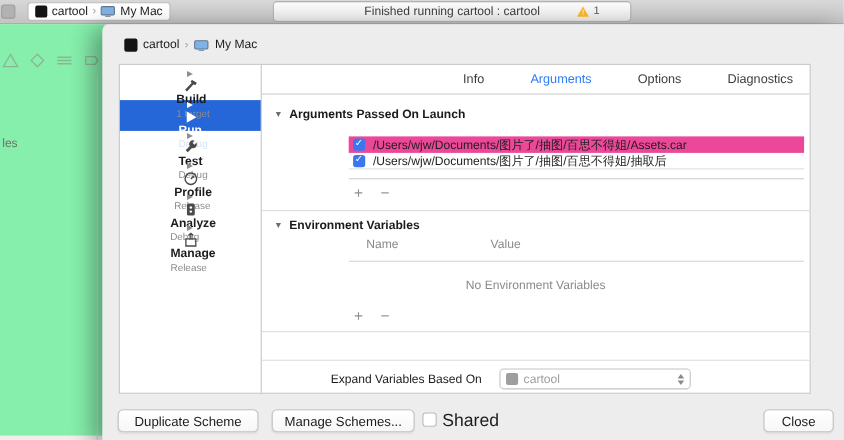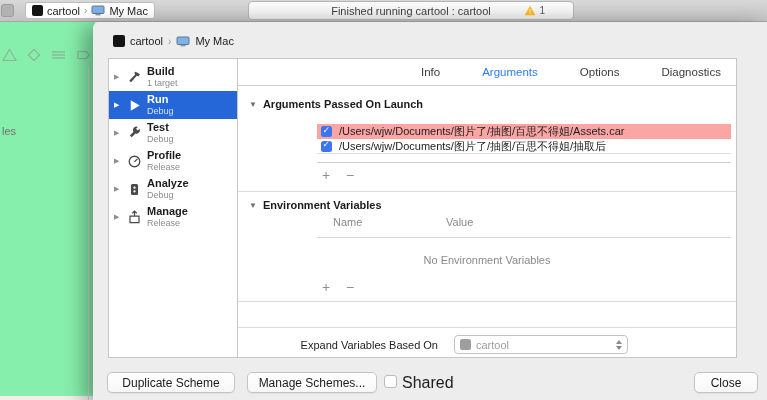--- a/index.html
+++ b/index.html
@@ -33,21 +33,21 @@
   #sheet{position:absolute;left:93px;top:22px;width:674px;height:378px;background:#ededed;
     border-top-left-radius:6px;box-shadow:-9px 4px 20px rgba(0,0,0,.33);}
   #sheet-header{position:absolute;left:20px;top:13px;display:flex;align-items:center;gap:5px;
     font-size:11px;color:#1a1a1a;}
   
   #panel{position:absolute;left:15px;top:36px;width:629px;height:300px;background:#fff;
     border:1px solid #c6c6c6;}
   
   #side{position:absolute;left:0;top:0;width:129px;height:298px;border-right:1px solid #c6c6c6;
     padding-top:4px;}
-  .side-item{height:28px;display:flex;align-items:center;padding-left:5px;cursor:default;}
+  .side-item{height:28px;display:flex;align-items:center;padding-left:5px;cursor:default;flex-direction:column;}
   .side-item .disc{width:11px;font-size:7px;color:#8e8e8e;}
   .side-item .disc::before{content:"▶";}
   .side-item .sicon{width:18px;height:17px;margin-right:4px;display:flex;align-items:center;justify-content:center;}
   .side-item .stxt{display:flex;flex-direction:column;line-height:11px;}
   .side-item .st{font-size:11px;font-weight:bold;color:#1c1c1c;}
   .side-item .ss{font-size:9px;color:#8c8c8c;margin-top:1px;}
   .side-item.sel{background:#2566d9;}
   .side-item.sel .st{color:#fff;}
   .side-item.sel .ss{color:#d4e2fb;}
   .side-item.sel .disc{color:#fff;}
@@ -56,21 +56,21 @@
   #content{position:absolute;left:129px;top:0;width:498px;height:298px;}
   #tabbar{position:absolute;left:0;top:0;right:0;height:27px;border-bottom:1px solid #cfcfcf;
     display:flex;align-items:center;padding-left:183px;gap:42px;font-size:11.5px;color:#3c3c3c;}
   .tab.active{color:#2e7bf6;}
   .sec-head{position:absolute;left:11px;font-size:11px;font-weight:bold;color:#1b1b1b;}
   .sec-head .tri{font-size:8px;color:#6e6e6e;margin-right:6px;vertical-align:1px;}
   .sec-head .tri::before{content:"▼";}
   #args-table{position:absolute;left:79px;top:65px;width:414px;height:39px;border-bottom:1px solid #cfcfcf;}
   .arg-row{height:15px;display:flex;align-items:center;padding-left:4px;font-size:11px;color:#1d1d1d;
     white-space:nowrap;overflow:hidden;}
-  .arg-row.selrow{background:#fca5a5;}
+  .arg-row.selrow{background:#ec4899;}
   .arg-row.plain{border-bottom:1px solid #dedede;}
   .cb{width:11px;height:11px;border-radius:2.5px;background:#3b76f0;margin-right:7px;flex:0 0 auto;
     position:relative;}
   .cb::after{content:"✓";position:absolute;left:1.5px;top:-1.5px;color:#fff;font-size:9px;}
   .pm{position:absolute;left:81px;display:flex;gap:10px;}
   .pm span{width:14px;text-align:center;font-size:14px;color:#8f8f8f;line-height:12px;}
   .hsep{position:absolute;left:0;right:0;height:1px;background:#dcdcdc;}
   .colhead{position:absolute;top:157px;font-size:11px;color:#8a8a8a;}
   #env-underline{position:absolute;left:79px;top:178px;width:414px;height:1px;background:#d6d6d6;}
   #env-empty{position:absolute;left:0;right:0;top:195px;text-align:center;font-size:11px;color:#8a8a8a;}

